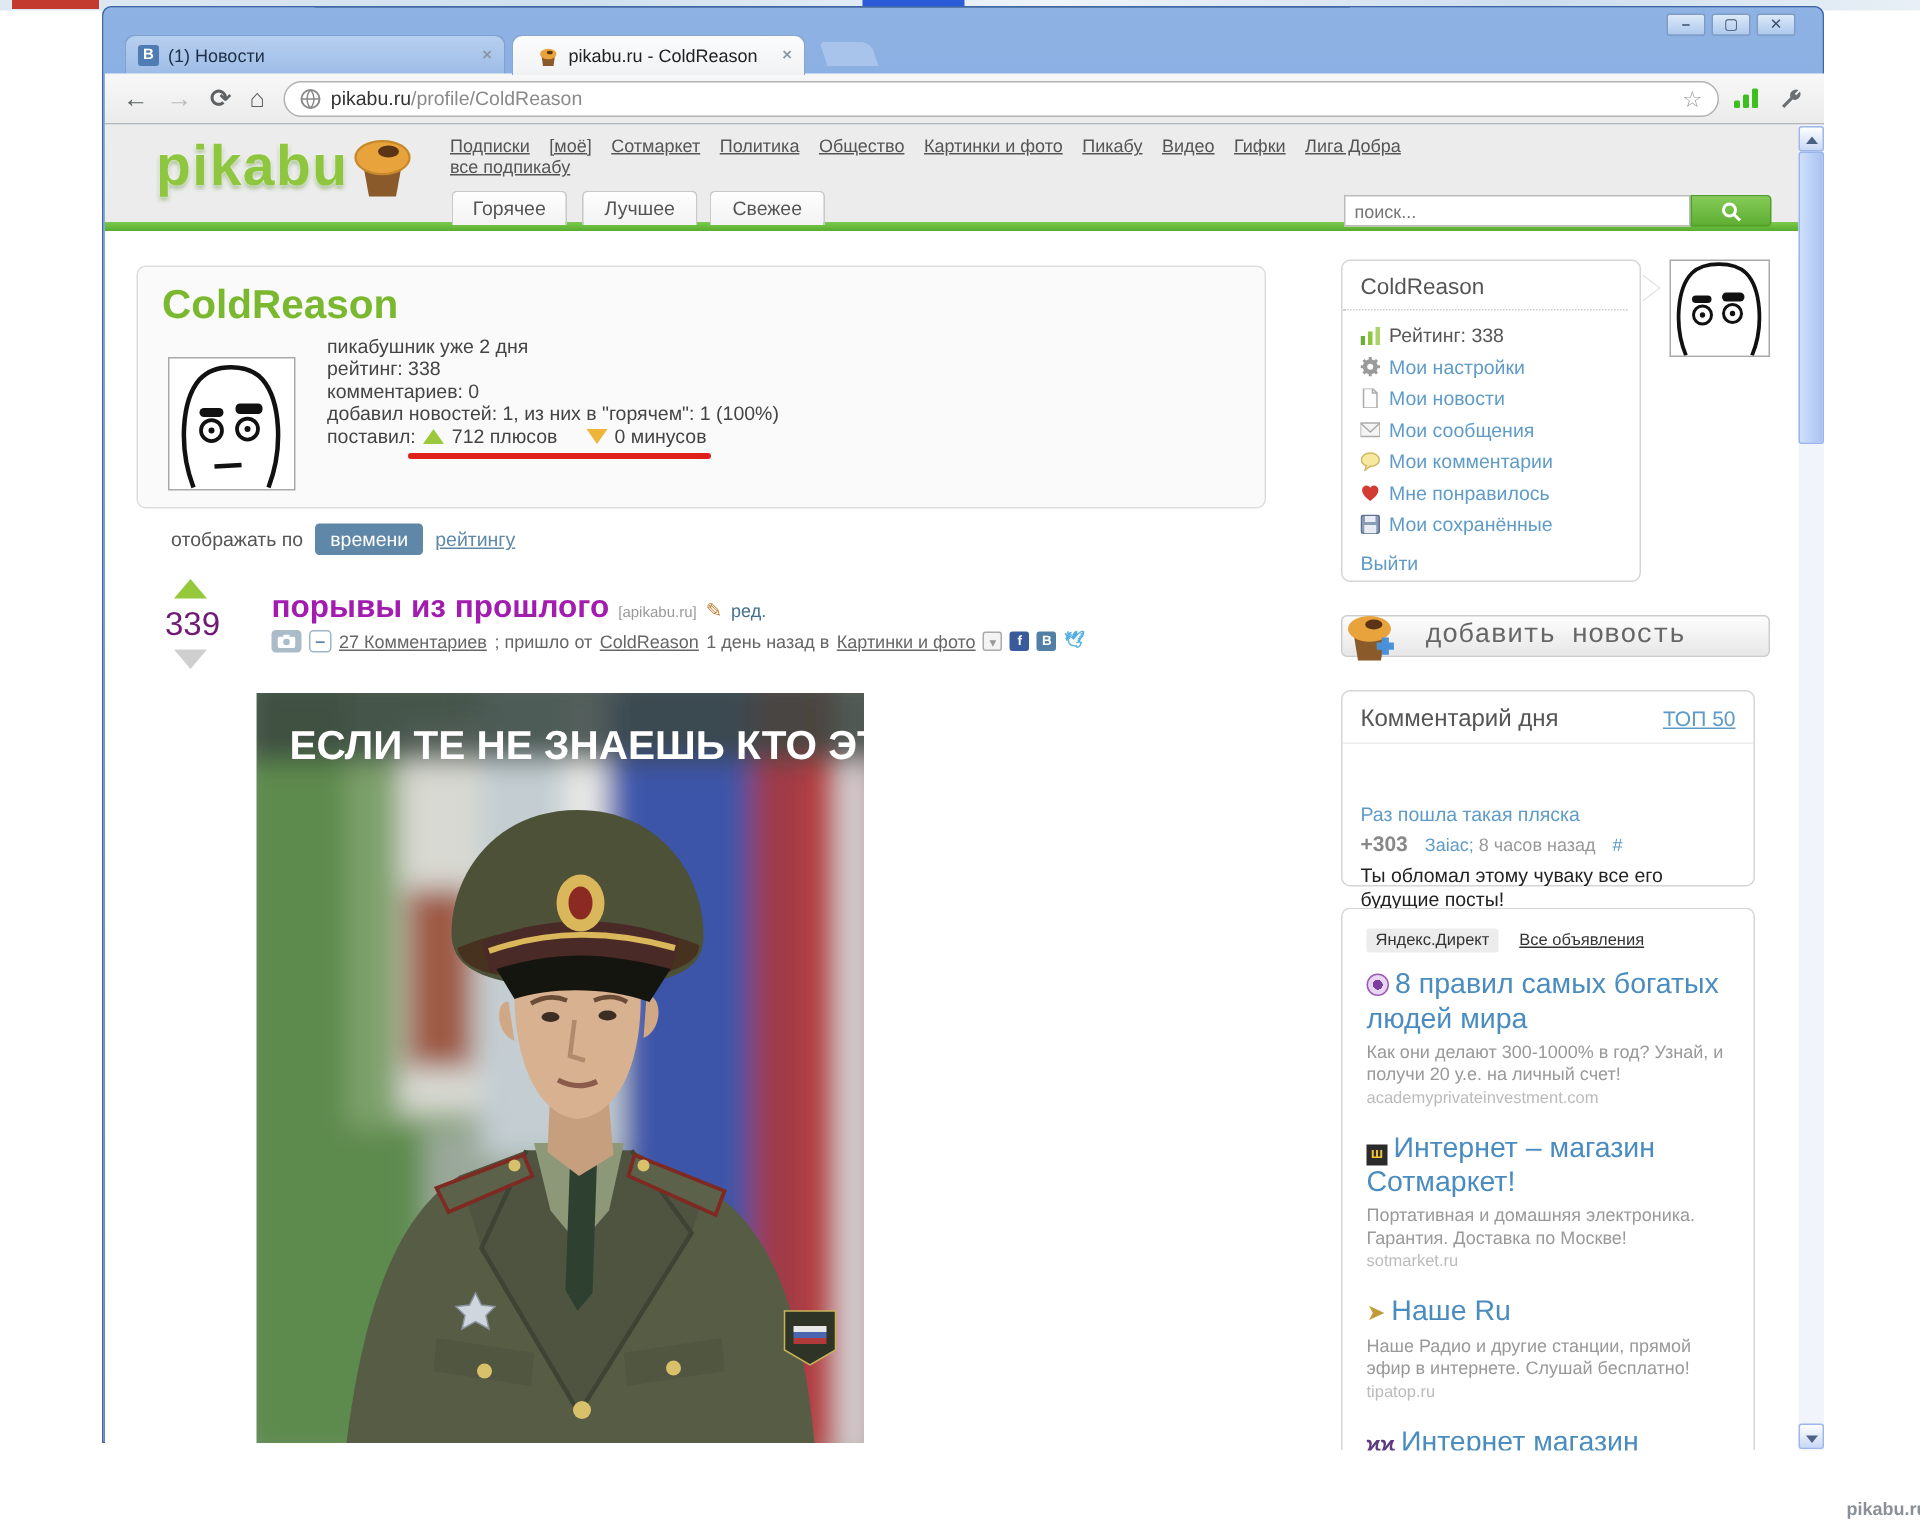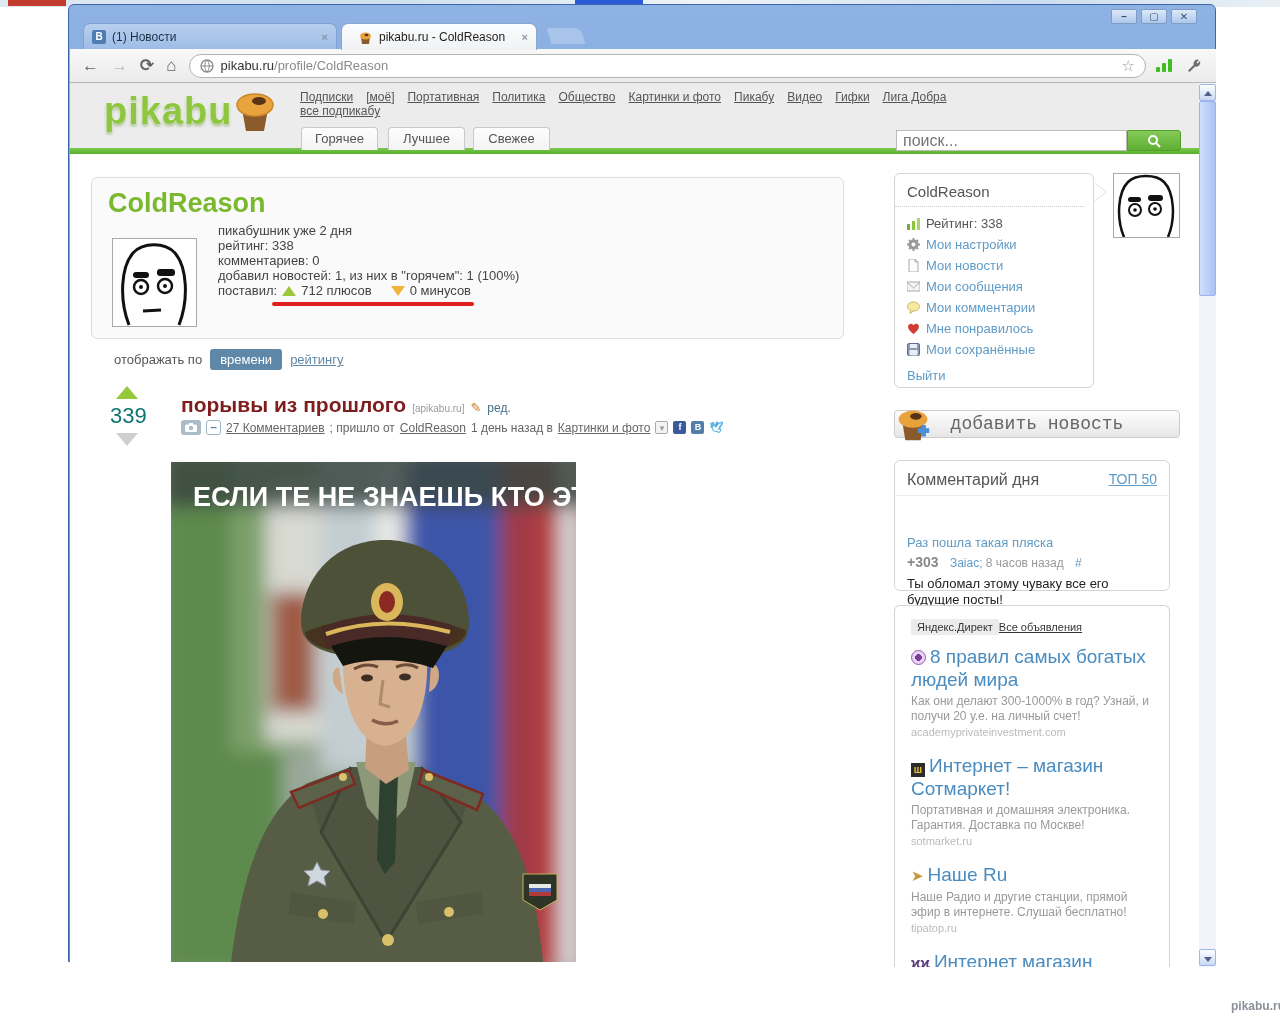--- a/index.html
+++ b/index.html
@@ -60,21 +60,21 @@
   .pk-logo { position:absolute; left:34px; top:6px; display:flex; align-items:center; }
   .pk-logo-text { font-size:38px; font-weight:bold; letter-spacing:1px; color:#8fc63f;
     text-shadow:0 0 2px #fff,0 2px 3px rgba(90,140,40,.55); }
   .pk-nav { position:absolute; left:230px; top:7px; width:680px; display:flex; flex-wrap:wrap;
     column-gap:13px; font-size:12px; }
   .pk-nav a { color:#555; text-decoration:underline; white-space:nowrap; }
   .pk-tab { position:absolute; top:44px; width:77px; height:23px; background:linear-gradient(#fefefe,#f3f3f3);
     border:1px solid #c9c9c9; border-bottom:none; border-radius:4px 4px 0 0; text-align:center;
     font-size:13px; color:#555; line-height:22px; z-index:2; }
   .pk-search { position:absolute; left:826px; top:47px; width:231px; height:21px; border:1px solid #bbb;
-    font-size:16px; color:#aaa; padding:0 6px; background:#fff; }
+    font-size:12px; color:#aaa; padding:0 6px; background:#fff; }
   .pk-search-btn { position:absolute; left:1057px; top:47px; width:54px; height:21px;
     background:linear-gradient(#84cb57,#5fae33); border:1px solid #4f9e28; border-radius:0 3px 3px 0;
     text-align:center; }
 
   
   .card { position:absolute; left:21px; top:94px; width:753px; height:162px; background:#fafafa;
     border:1px solid #ddd; border-radius:6px; }
   .card h1 { position:absolute; left:16px; top:10px; font-size:27px; color:#7ab82f; }
   .avatar-box { position:absolute; left:20px; top:60px; width:85px; height:89px; background:#fff;
     border:1px solid #a9a9a9; }
@@ -90,25 +90,25 @@
   
   .sort-row { position:absolute; left:44px; top:266px; font-size:13px; color:#555; display:flex;
     align-items:center; gap:8px; }
   .sort-active { background:#5f87a7; color:#fff; padding:3px 10px; border-radius:3px; }
   .sort-link { color:#5f87a7; text-decoration:underline; }
 
   
   .vote-col { position:absolute; left:40px; top:303px; width:34px; text-align:center; }
   .vote-up { width:0;height:0;border-left:11px solid transparent;border-right:11px solid transparent;
     border-bottom:13px solid #96c83c; margin:0 auto; }
-  .vote-num { font-size:22px; color:#0f766e; margin:4px 0;text-align:right; }
+  .vote-num { font-size:22px; color:#701a75; margin:4px 0;text-align:right; }
   .vote-down { width:0;height:0;border-left:11px solid transparent;border-right:11px solid transparent;
     border-top:13px solid #cfcfcf; margin:0 auto; }
   .post-title-row { position:absolute; left:111px; top:310px; display:flex; align-items:baseline; gap:6px; }
-  .post-title { font-size:21px; font-weight:bold; color:#7f1d1d; }
+  .post-title { font-size:21px; font-weight:bold; color:#a21caf; }
   .post-src { font-size:10px; color:#9a9a9a; }
   .edit-link { font-size:12px; color:#45718e; }
   .pencil { color:#c07a2a; font-size:13px; }
   .post-meta { position:absolute; left:111px; top:337px; display:flex; align-items:center; gap:5px;
     font-size:12px; color:#666; }
   .badge-cam { width:20px; height:15px; background:#a9bcc7; border-radius:3px; display:inline-flex;
     align-items:center; justify-content:center; }
   .badge-min { width:15px; height:15px; border:1px solid #9db6c4; border-radius:3px; color:#5f87a7;
     text-align:center; line-height:13px; font-weight:bold; }
   .post-meta a { color:#666; text-decoration:underline; }
@@ -146,21 +146,21 @@
   .cod-title { font-size:16px; color:#555; }
   .cod-top50 { font-size:14px; color:#5f9bc7; text-decoration:underline; }
   .cod-link { font-size:13px; color:#5f9bc7; padding:7px 12px 2px; display:block;margin-top:32px; }
   .cod-meta { font-size:12px; padding:2px 12px; color:#999; }
   .cod-score { font-weight:bold; color:#888; font-size:14px; margin-right:8px; }
   .cod-author { color:#5f9bc7; }
   .cod-hash { color:#5f9bc7; margin-left:8px; }
   .cod-text { font-size:13px; color:#222; padding:4px 12px; line-height:16px; }
 
   .direct { top:522px; height:362px; border-radius:6px 6px 0 0; border-bottom:none; }
-  .dir-head { display:flex; align-items:center; padding:13px 0 0 16px; }
+  .dir-head { display:flex; align-items:center; gap:14px; padding:13px 0 0 16px; }
   .dir-label { font-size:11px; color:#333; background:#ececec; padding:2px 6px; border-radius:2px; }
   .dir-all { font-size:11px; color:#333; text-decoration:underline; }
   .ad { padding:10px 14px 0 16px; }
   .ad-title { font-size:19px; color:#4a8cbf; line-height:23px; }
   .ad-title .ad-ico { margin-right:4px; }
   .ad-desc { font-size:12px; color:#999; line-height:15px; margin-top:3px; }
   .ad-url { font-size:11px; color:#bbb; margin-top:2px; }
   .ico-eye { display:inline-block; width:15px; height:15px; border-radius:50%;
     background:radial-gradient(circle at 50% 50%, #7b3fa0 35%, #e9d5f2 36%); border:1px solid #9b59b6; vertical-align:-2px;}
   .ico-sot { display:inline-block; width:14px; height:14px; background:#2b2b2b; color:#f2c233; font-size:10px;
@@ -255,21 +255,21 @@
             <path d="M10 20 L36 20 L32 42 L14 42 Z" fill="#8a5a2a"></path>
             <path d="M12 24 L34 24" stroke="#6d451f" stroke-width="2"></path>
             <ellipse cx="23" cy="16" rx="18" ry="11" fill="#e8a33d"></ellipse>
             <ellipse cx="27" cy="12" rx="7" ry="4" fill="#5a3414"></ellipse>
             <ellipse cx="23" cy="16" rx="18" ry="11" fill="none" stroke="#c9882b" stroke-width="1.5"></ellipse>
           </svg>
       </div>
       <div class="pk-nav">
         <a>Подписки</a>
         <a>[моё]</a>
-        <a>Портативная</a>
+        <a>Сотмаркет</a>
         <a>Политика</a>
         <a>Общество</a>
         <a>Картинки и фото</a>
         <a>Пикабу</a>
         <a>Видео</a>
         <a>Гифки</a>
         <a>Лига Добра</a>
         <a>все подпикабу</a>
       </div>
       <div class="pk-tab" style="left:231px;">Горячее</div>

